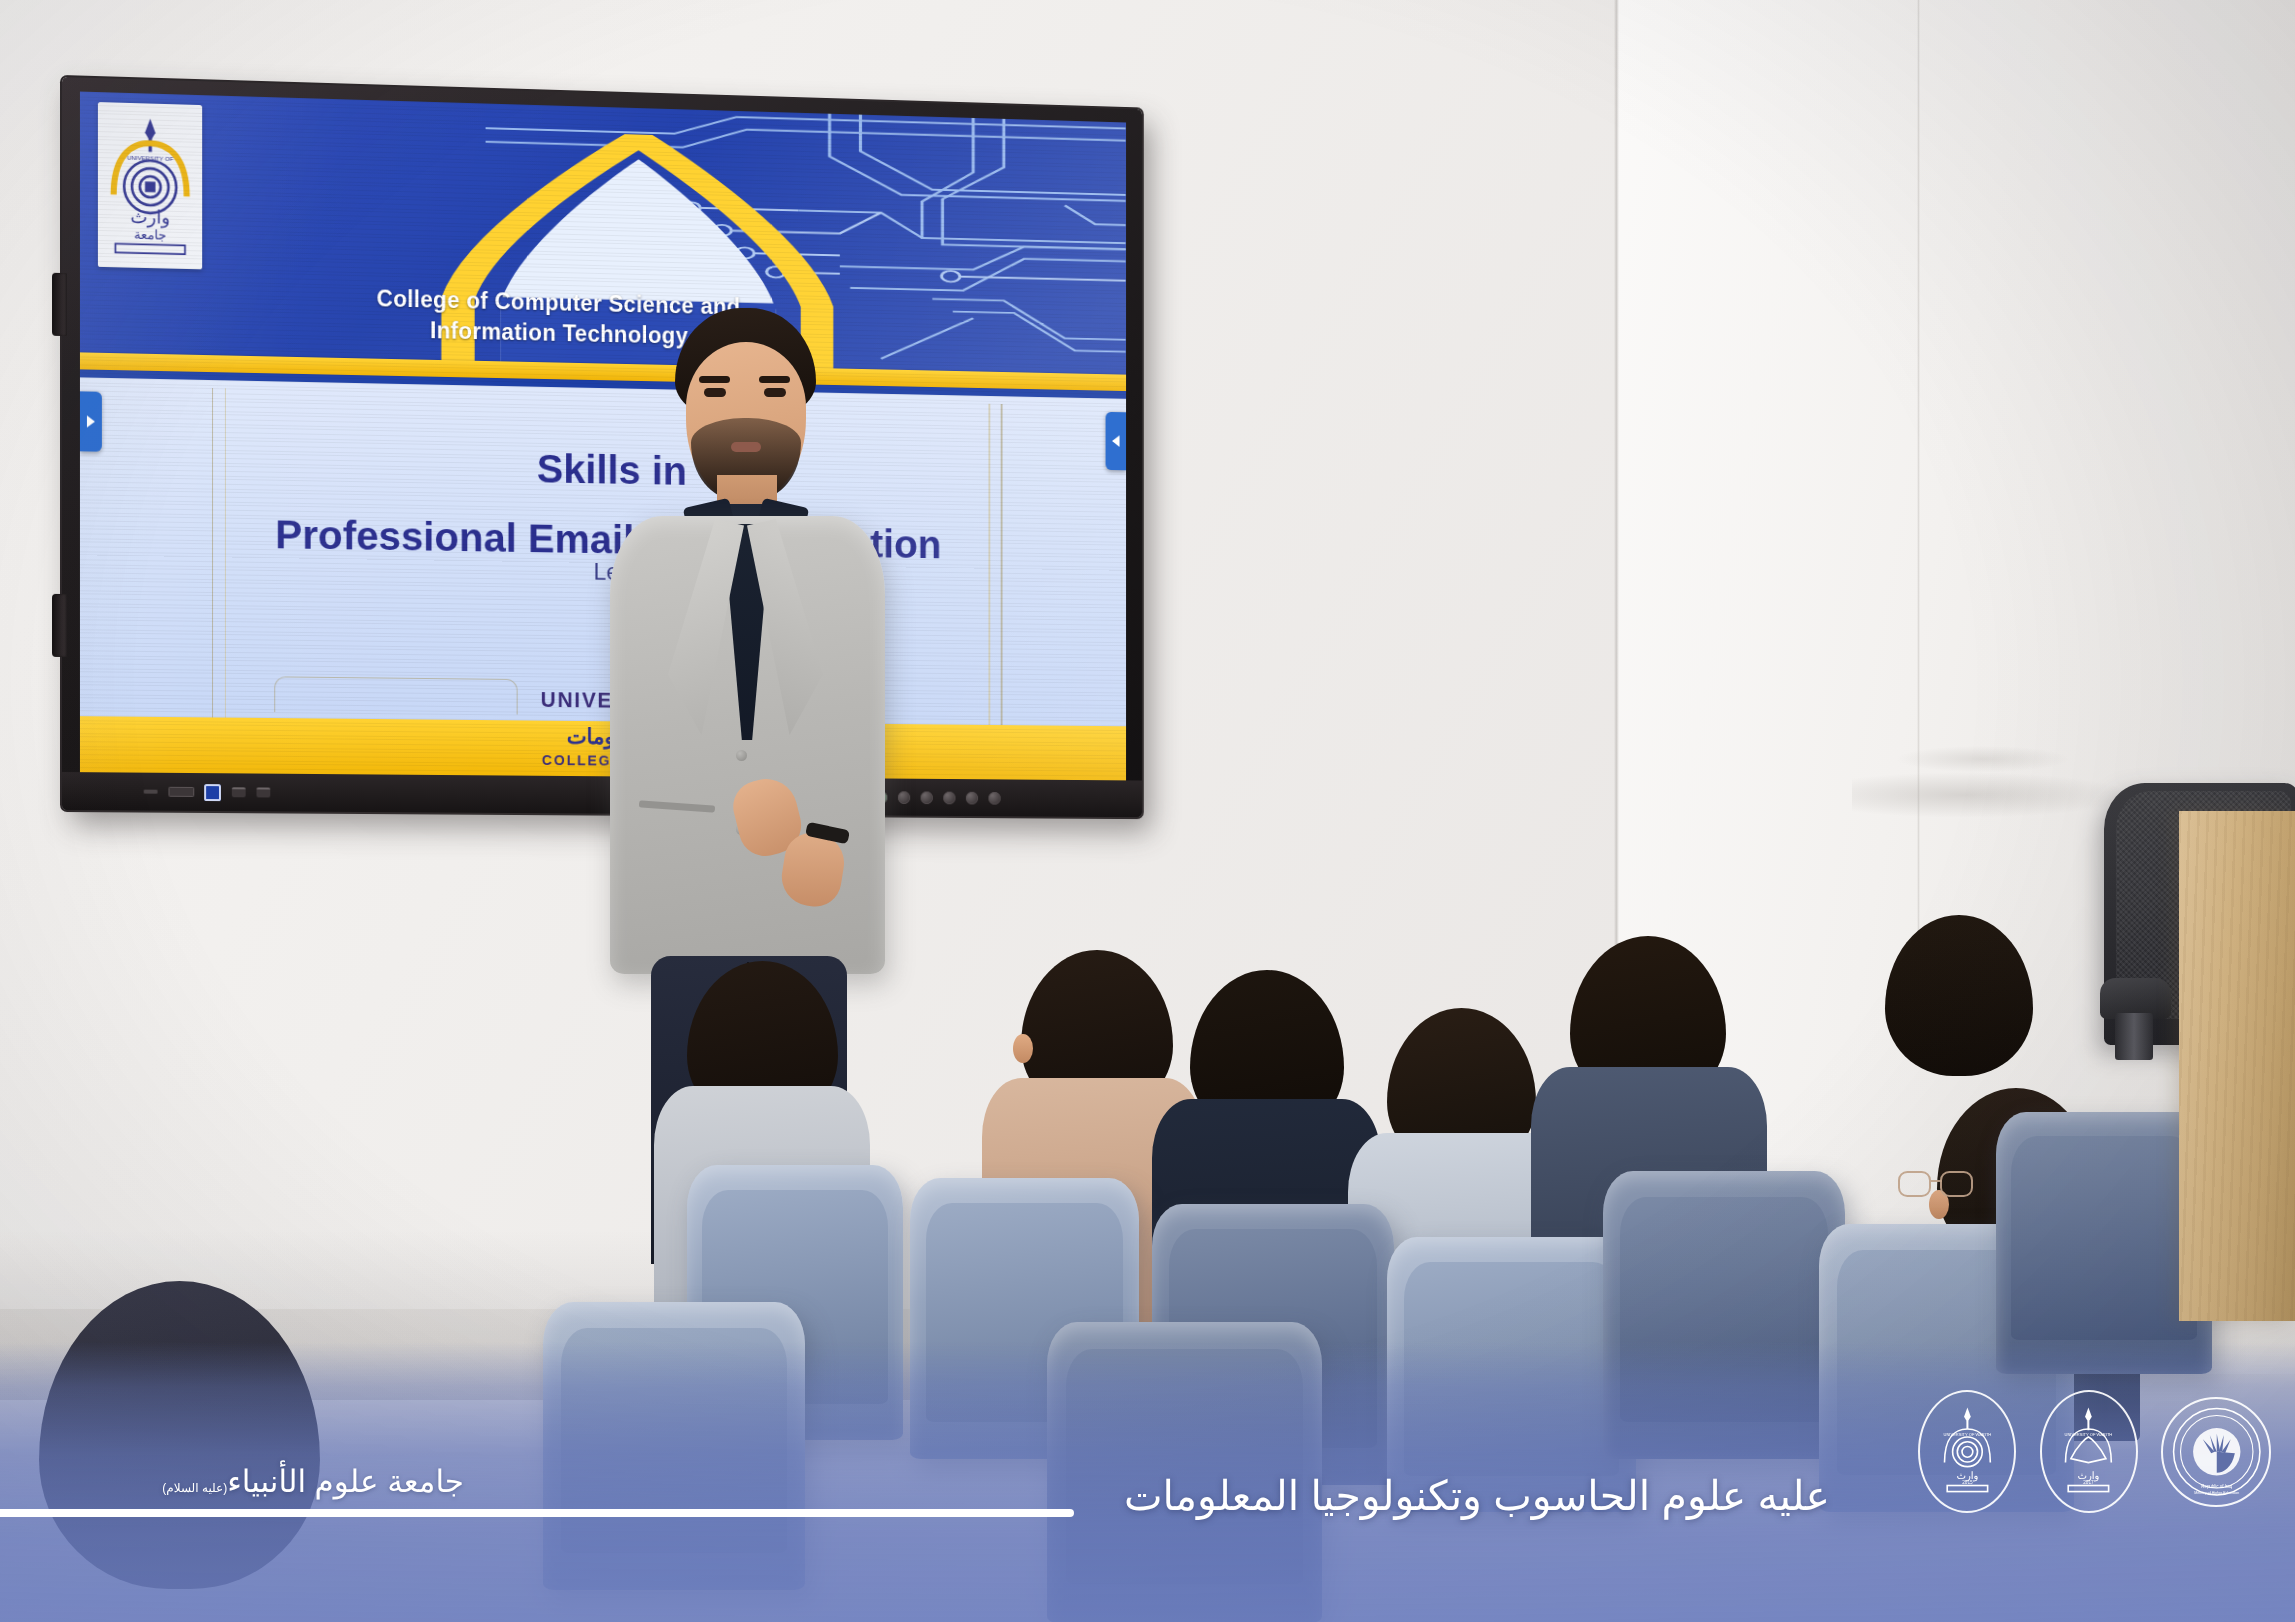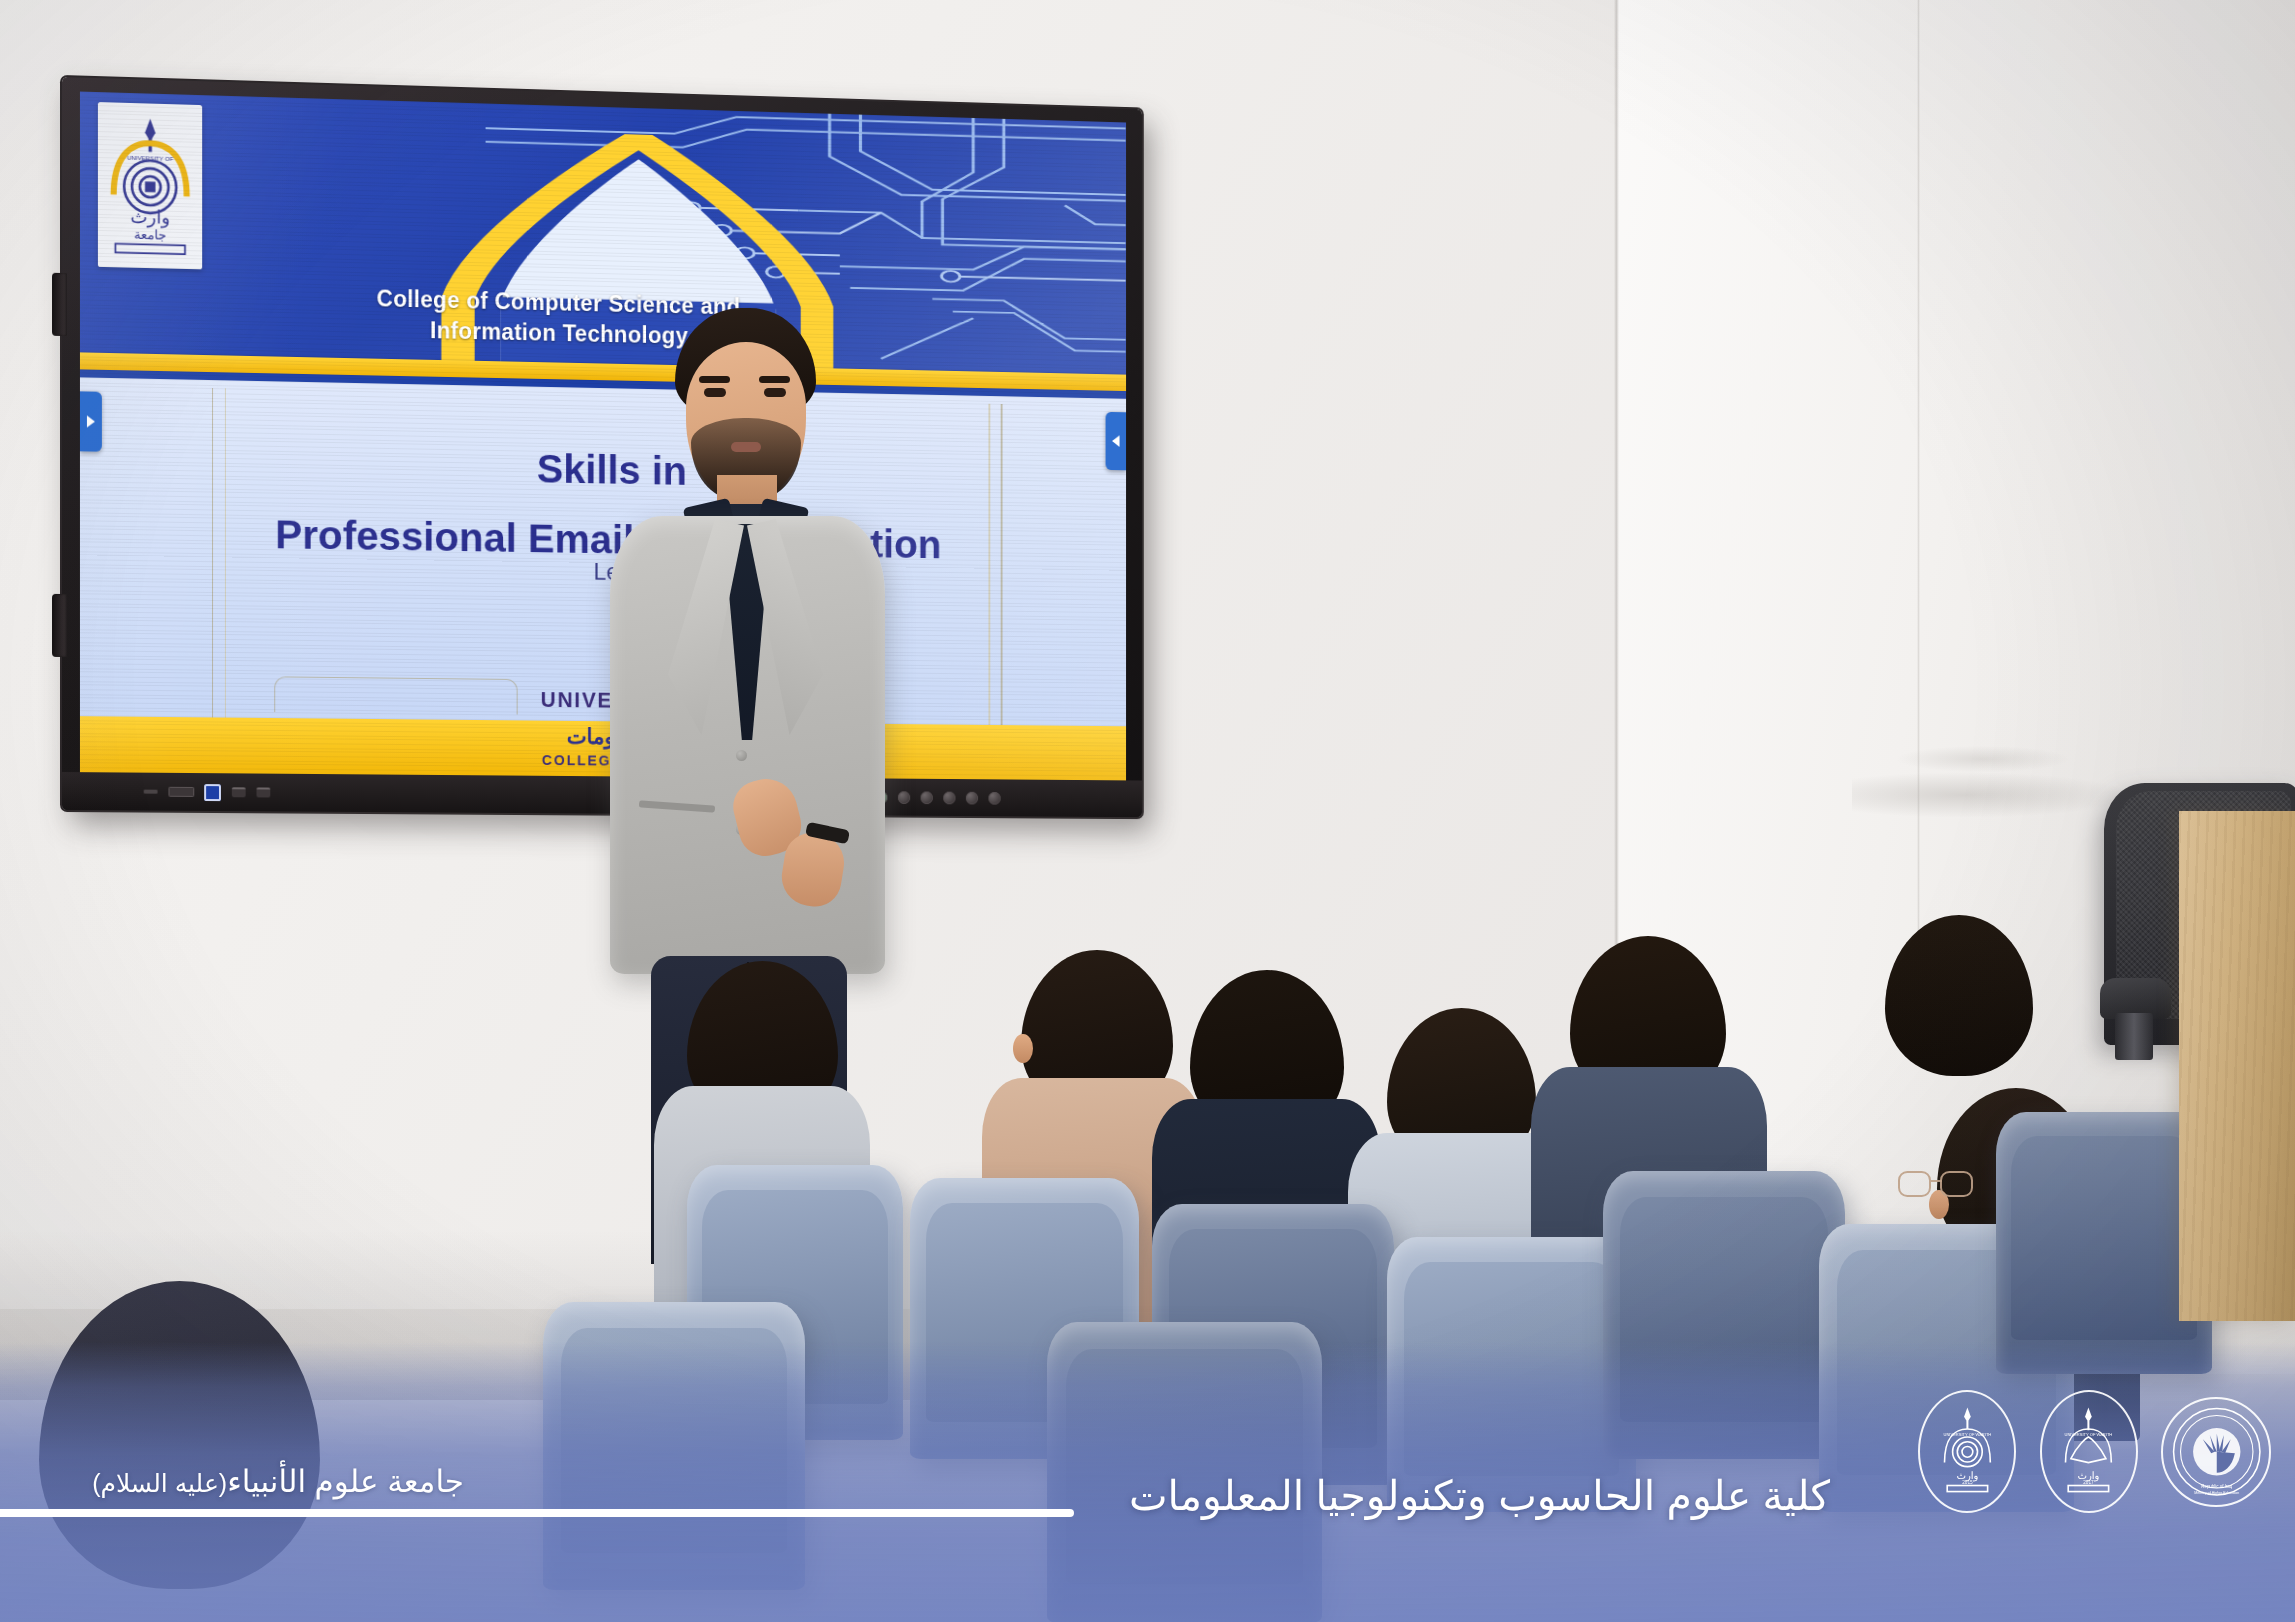--- a/index.html
+++ b/index.html
@@ -207,21 +207,21 @@
 
   
   #footer { position:absolute; left:0; bottom:0; width:2295px; height:281px;
       background:linear-gradient(180deg,rgba(104,122,189,.00) 0%,rgba(104,122,189,.42) 16%,
                  rgba(103,121,188,.72) 40%,rgba(105,123,190,.84) 68%,rgba(108,126,192,.90) 100%); }
   .foot-line { position:absolute; left:0; bottom:106px; width:1074px; height:8.5px;
       background:#ffffff; border-radius:0 4.6px 4.6px 0; }
   .foot-ar-left { position:absolute; left:58px; bottom:123px; width:406px; text-align:right;
       color:#ffffff; font-size:31px; direction:rtl; letter-spacing:0.3px;
       text-shadow:0 1.3px 4.6px rgba(40,50,90,.45); }
-  .foot-ar-left .paren { font-size:25px; }
+  .foot-ar-left .paren { font-size:12px; }
   .foot-right { position:absolute; right:465px; bottom:103px; width:982px; text-align:right; }
   .foot-ar { color:#fff; font-size:41px; direction:rtl; line-height:1.18;
       text-shadow:0 1.3px 5.9px rgba(35,45,85,.5); }
   .foot-en { color:#fff; font-size:23.6px; font-weight:bold; letter-spacing:2.2px; margin-top:7.9px;
       text-shadow:0 1.3px 4.6px rgba(35,45,85,.5); }
   .seals { position:absolute; right:23.6px; bottom:110px; display:flex; gap:23.6px; align-items:center; }
   .seal { width:98px; height:123px; border:2.6px solid rgba(255,255,255,.92); border-radius:50%;
       display:flex; align-items:center; justify-content:center; position:relative; }
   .seal.circ { width:110px; height:110px; }
 
@@ -439,21 +439,21 @@
   <div class="vignette"></div>
 
   <div id="footer">
     <div class="foot-line"></div>
 
     <div class="foot-ar-left">
       <span>جامعة علوم الأنبياء</span><span class="paren">(عليه السلام)</span>
     </div>
 
     <div class="foot-right">
-      <div class="foot-ar">كلية علوم الحاسوب وتكنولوجيا المعلومات</div>
+      <div class="foot-ar">عليه علوم الحاسوب وتكنولوجيا المعلومات</div>
     </div>
 
     <div class="seals">
       <div class="seal">
         <svg viewBox="0 0 120 150" width="86%" height="86%">
           <g fill="none" stroke="#fff" stroke-width="2.4">
             <path d="M60 10 L65 24 L60 32 L55 24 Z" fill="#fff" stroke="none"></path>
             <rect x="58.5" y="30" width="3" height="12" fill="#fff" stroke="none"></rect>
             <path d="M26 92 C26 54 42 42 60 42 C78 42 94 54 94 92"></path>
             <circle cx="60" cy="76" r="22"></circle>

